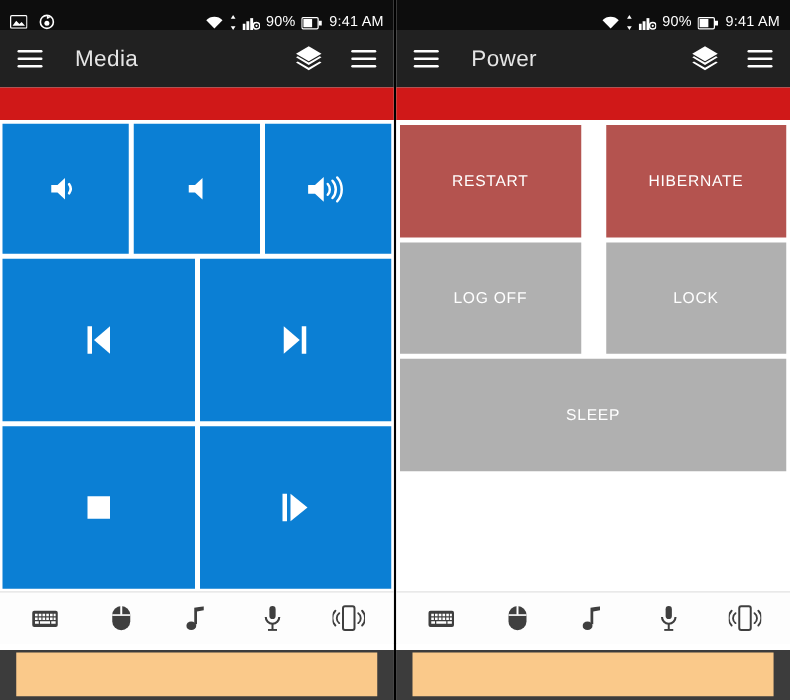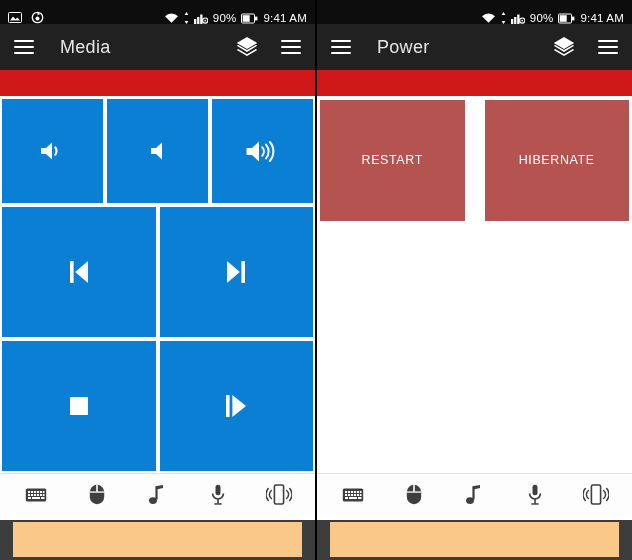--- a/index.html
+++ b/index.html
@@ -440,20 +440,31 @@
     <div class="grid pgrid">
       <div class="row">
         <div class="tile" style="background:#b4534f">
           <span class="tile-label">RESTART</span>
         </div>
         <div class="tile" style="background:#b4534f">
           <span class="tile-label">HIBERNATE</span>
         </div>
       </div>
       <div class="row">
+        <div class="tile" style="background:#b0b0b0">
+          <span class="tile-label">LOG OFF</span>
+        </div>
+        <div class="tile" style="background:#b0b0b0">
+          <span class="tile-label">LOCK</span>
+        </div>
+      </div>
+      <div class="row">
+        <div class="tile" style="background:#b0b0b0">
+          <span class="tile-label">SLEEP</span>
+        </div>
       </div>
       <div class="row">
       </div>
     </div>
 
     <div class="bottombar">
       <div class="bb-item">
         <span>
           <svg width="22" height="16" viewBox="0 0 22 16">
             <rect x="0.8" y="1.5" width="20.4" height="13" rx="1.6" fill="#3f3f3f"></rect>

